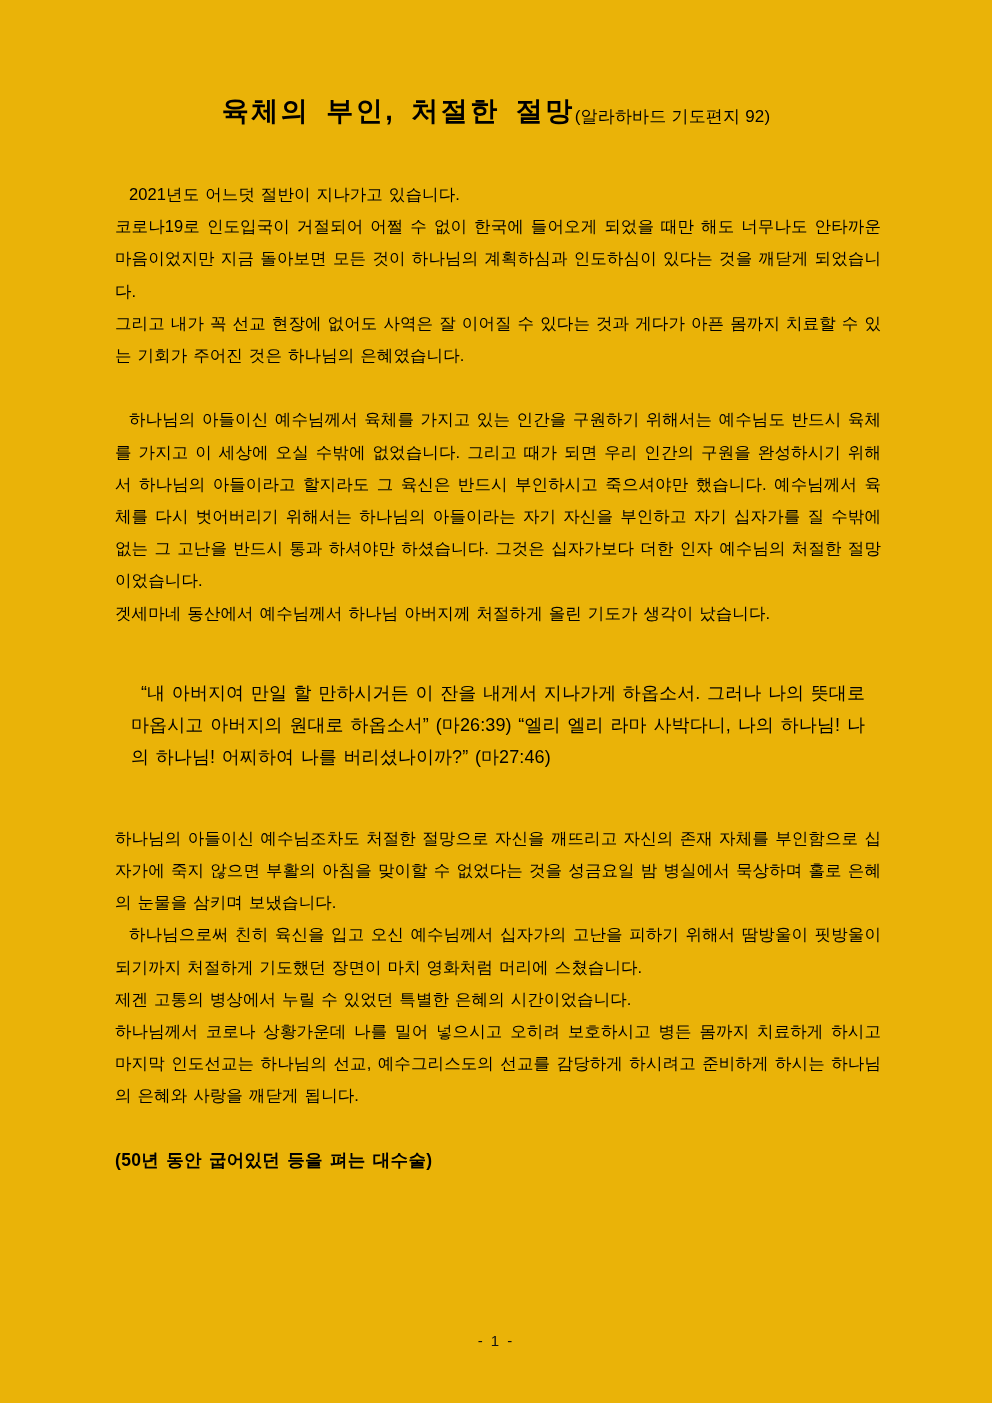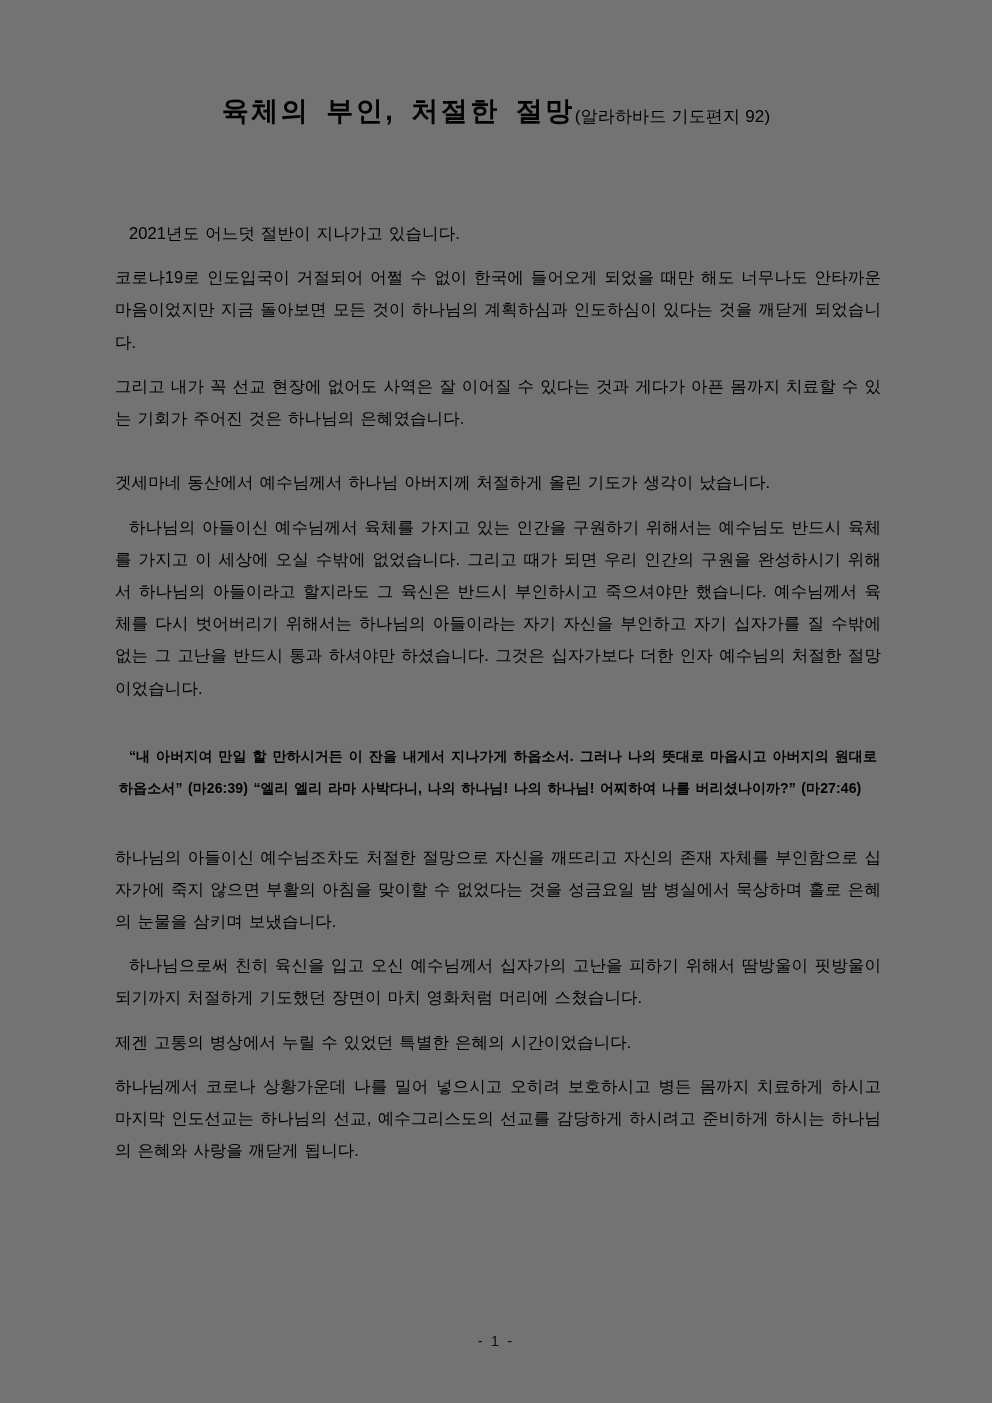--- a/index.html
+++ b/index.html
@@ -16,21 +16,21 @@
     color: #000000;
     -webkit-font-smoothing: none;
   }
 
   .page {
     position: absolute;
     left: 0; top: 0;
     width: 992px;
     height: 1403px;
     box-sizing: border-box;
-    background: #737373;
+    background: #eab308;
   }
 
   
   .doc-title {
     position: absolute;
     left: 0;
     top: 98px;
     width: 992px;
     text-align: center;
     line-height: 1.0;
@@ -63,34 +63,33 @@
     padding: 0;
     font-size: 16.5px;
     line-height: 32.2px;
     text-align: justify;
     text-justify: inter-character;
     letter-spacing: 0.1px;
     word-spacing: 1.2px;
   }
   .para.indent {
     text-indent: 14px;
-    margin-top: 39px;
   }
   .para + .para {
-    margin-top: 12px;
+    margin-top: 0;
   }
 
   .gap {
     height: 32.2px;
   }
 
   .quote {
-    margin: 4px;
-    font-size: 14px;
-    font-weight: bold;
+    margin: 16px;
+    font-size: 18px;
+    font-weight: normal;
     line-height: 32.2px;
     text-align: justify;
     text-justify: inter-character;
     letter-spacing: 0.1px;
     word-spacing: 1.5px;
     text-indent: 10px;
   }
 
   .section-heading {
     margin: 0;
@@ -123,34 +122,35 @@
   </div>
 
   <div class="body-block">
 
     <p class="para indent">2021년도 어느덧 절반이 지나가고 있습니다.</p>
     <p class="para">코로나19로 인도입국이 거절되어 어쩔 수 없이 한국에 들어오게 되었을 때만 해도 너무나도 안타까운 마음이었지만 지금 돌아보면 모든 것이 하나님의 계획하심과 인도하심이 있다는 것을 깨닫게 되었습니다.</p>
     <p class="para">그리고 내가 꼭 선교 현장에 없어도 사역은 잘 이어질 수 있다는 것과 게다가 아픈 몸까지 치료할 수 있는 기회가 주어진 것은 하나님의 은혜였습니다.</p>
 
     <div class="gap"></div>
 
+    <p class="para indent">하나님의 아들이신 예수님께서 육체를 가지고 있는 인간을 구원하기 위해서는 예수님도 반드시 육체를 가지고 이 세상에 오실 수밖에 없었습니다. 그리고 때가 되면 우리 인간의 구원을 완성하시기 위해서 하나님의 아들이라고 할지라도 그 육신은 반드시 부인하시고 죽으셔야만 했습니다. 예수님께서 육체를 다시 벗어버리기 위해서는 하나님의 아들이라는 자기 자신을 부인하고 자기 십자가를 질 수밖에 없는 그 고난을 반드시 통과 하셔야만 하셨습니다. 그것은 십자가보다 더한 인자 예수님의 처절한 절망이었습니다.</p>
     <p class="para">겟세마네 동산에서 예수님께서 하나님 아버지께 처절하게 올린 기도가 생각이 났습니다.</p>
-    <p class="para indent">하나님의 아들이신 예수님께서 육체를 가지고 있는 인간을 구원하기 위해서는 예수님도 반드시 육체를 가지고 이 세상에 오실 수밖에 없었습니다. 그리고 때가 되면 우리 인간의 구원을 완성하시기 위해서 하나님의 아들이라고 할지라도 그 육신은 반드시 부인하시고 죽으셔야만 했습니다. 예수님께서 육체를 다시 벗어버리기 위해서는 하나님의 아들이라는 자기 자신을 부인하고 자기 십자가를 질 수밖에 없는 그 고난을 반드시 통과 하셔야만 하셨습니다. 그것은 십자가보다 더한 인자 예수님의 처절한 절망이었습니다.</p>
 
     <div class="gap"></div>
 
     <p class="quote">“내 아버지여 만일 할 만하시거든 이 잔을 내게서 지나가게 하옵소서. 그러나 나의 뜻대로 마옵시고 아버지의 원대로 하옵소서” (마26:39) “엘리 엘리 라마 사박다니, 나의 하나님! 나의 하나님! 어찌하여 나를 버리셨나이까?” (마27:46)</p>
 
     <div class="gap"></div>
 
     <p class="para">하나님의 아들이신 예수님조차도 처절한 절망으로 자신을 깨뜨리고 자신의 존재 자체를 부인함으로 십자가에 죽지 않으면 부활의 아침을 맞이할 수 없었다는 것을 성금요일 밤 병실에서 묵상하며 홀로 은혜의 눈물을 삼키며 보냈습니다.</p>
     <p class="para indent">하나님으로써 친히 육신을 입고 오신 예수님께서 십자가의 고난을 피하기 위해서 땀방울이 핏방울이 되기까지 처절하게 기도했던 장면이 마치 영화처럼 머리에 스쳤습니다.</p>
     <p class="para">제겐 고통의 병상에서 누릴 수 있었던 특별한 은혜의 시간이었습니다.</p>
     <p class="para">하나님께서 코로나 상황가운데 나를 밀어 넣으시고 오히려 보호하시고 병든 몸까지 치료하게 하시고 마지막 인도선교는 하나님의 선교, 예수그리스도의 선교를 감당하게 하시려고 준비하게 하시는 하나님의 은혜와 사랑을 깨닫게 됩니다.</p>
 
     <div class="gap"></div>
 
+    <p class="section-heading">(50년 동안 굽어있던 등을 펴는 대수술)</p>
 
   </div>
 
   <div class="page-footer">- 1 -</div>
 
 </div>
 
 </body></html>

